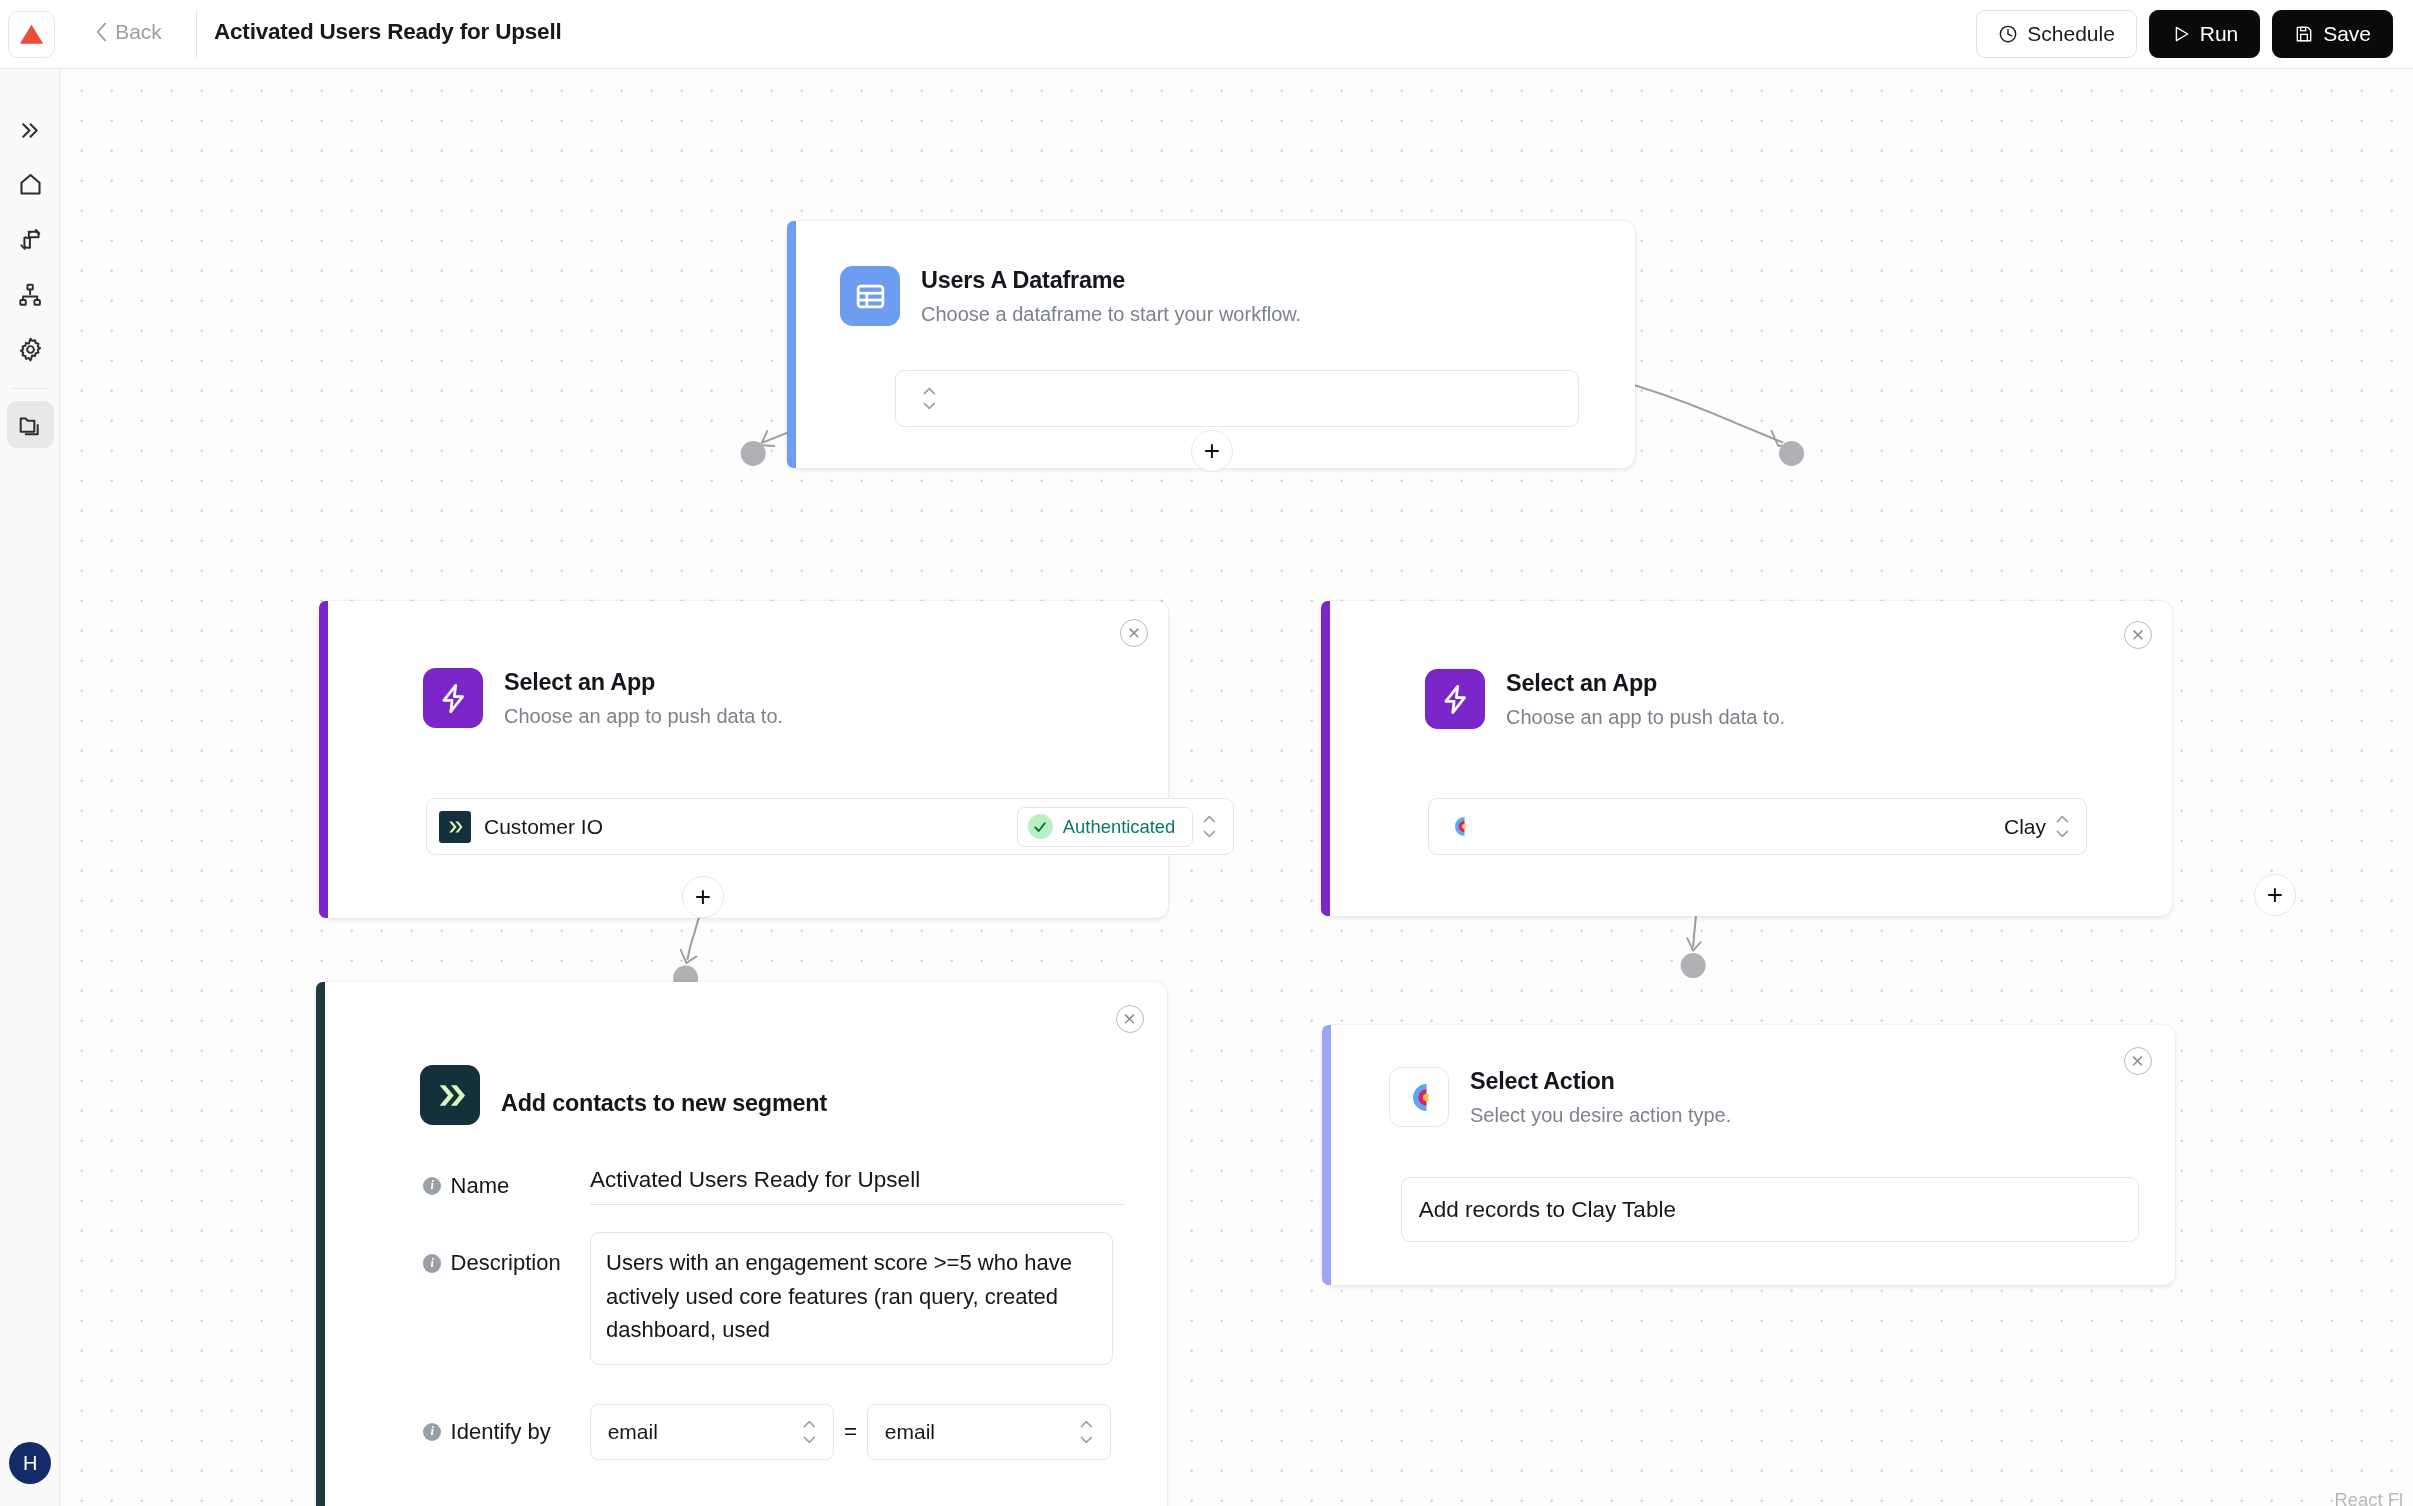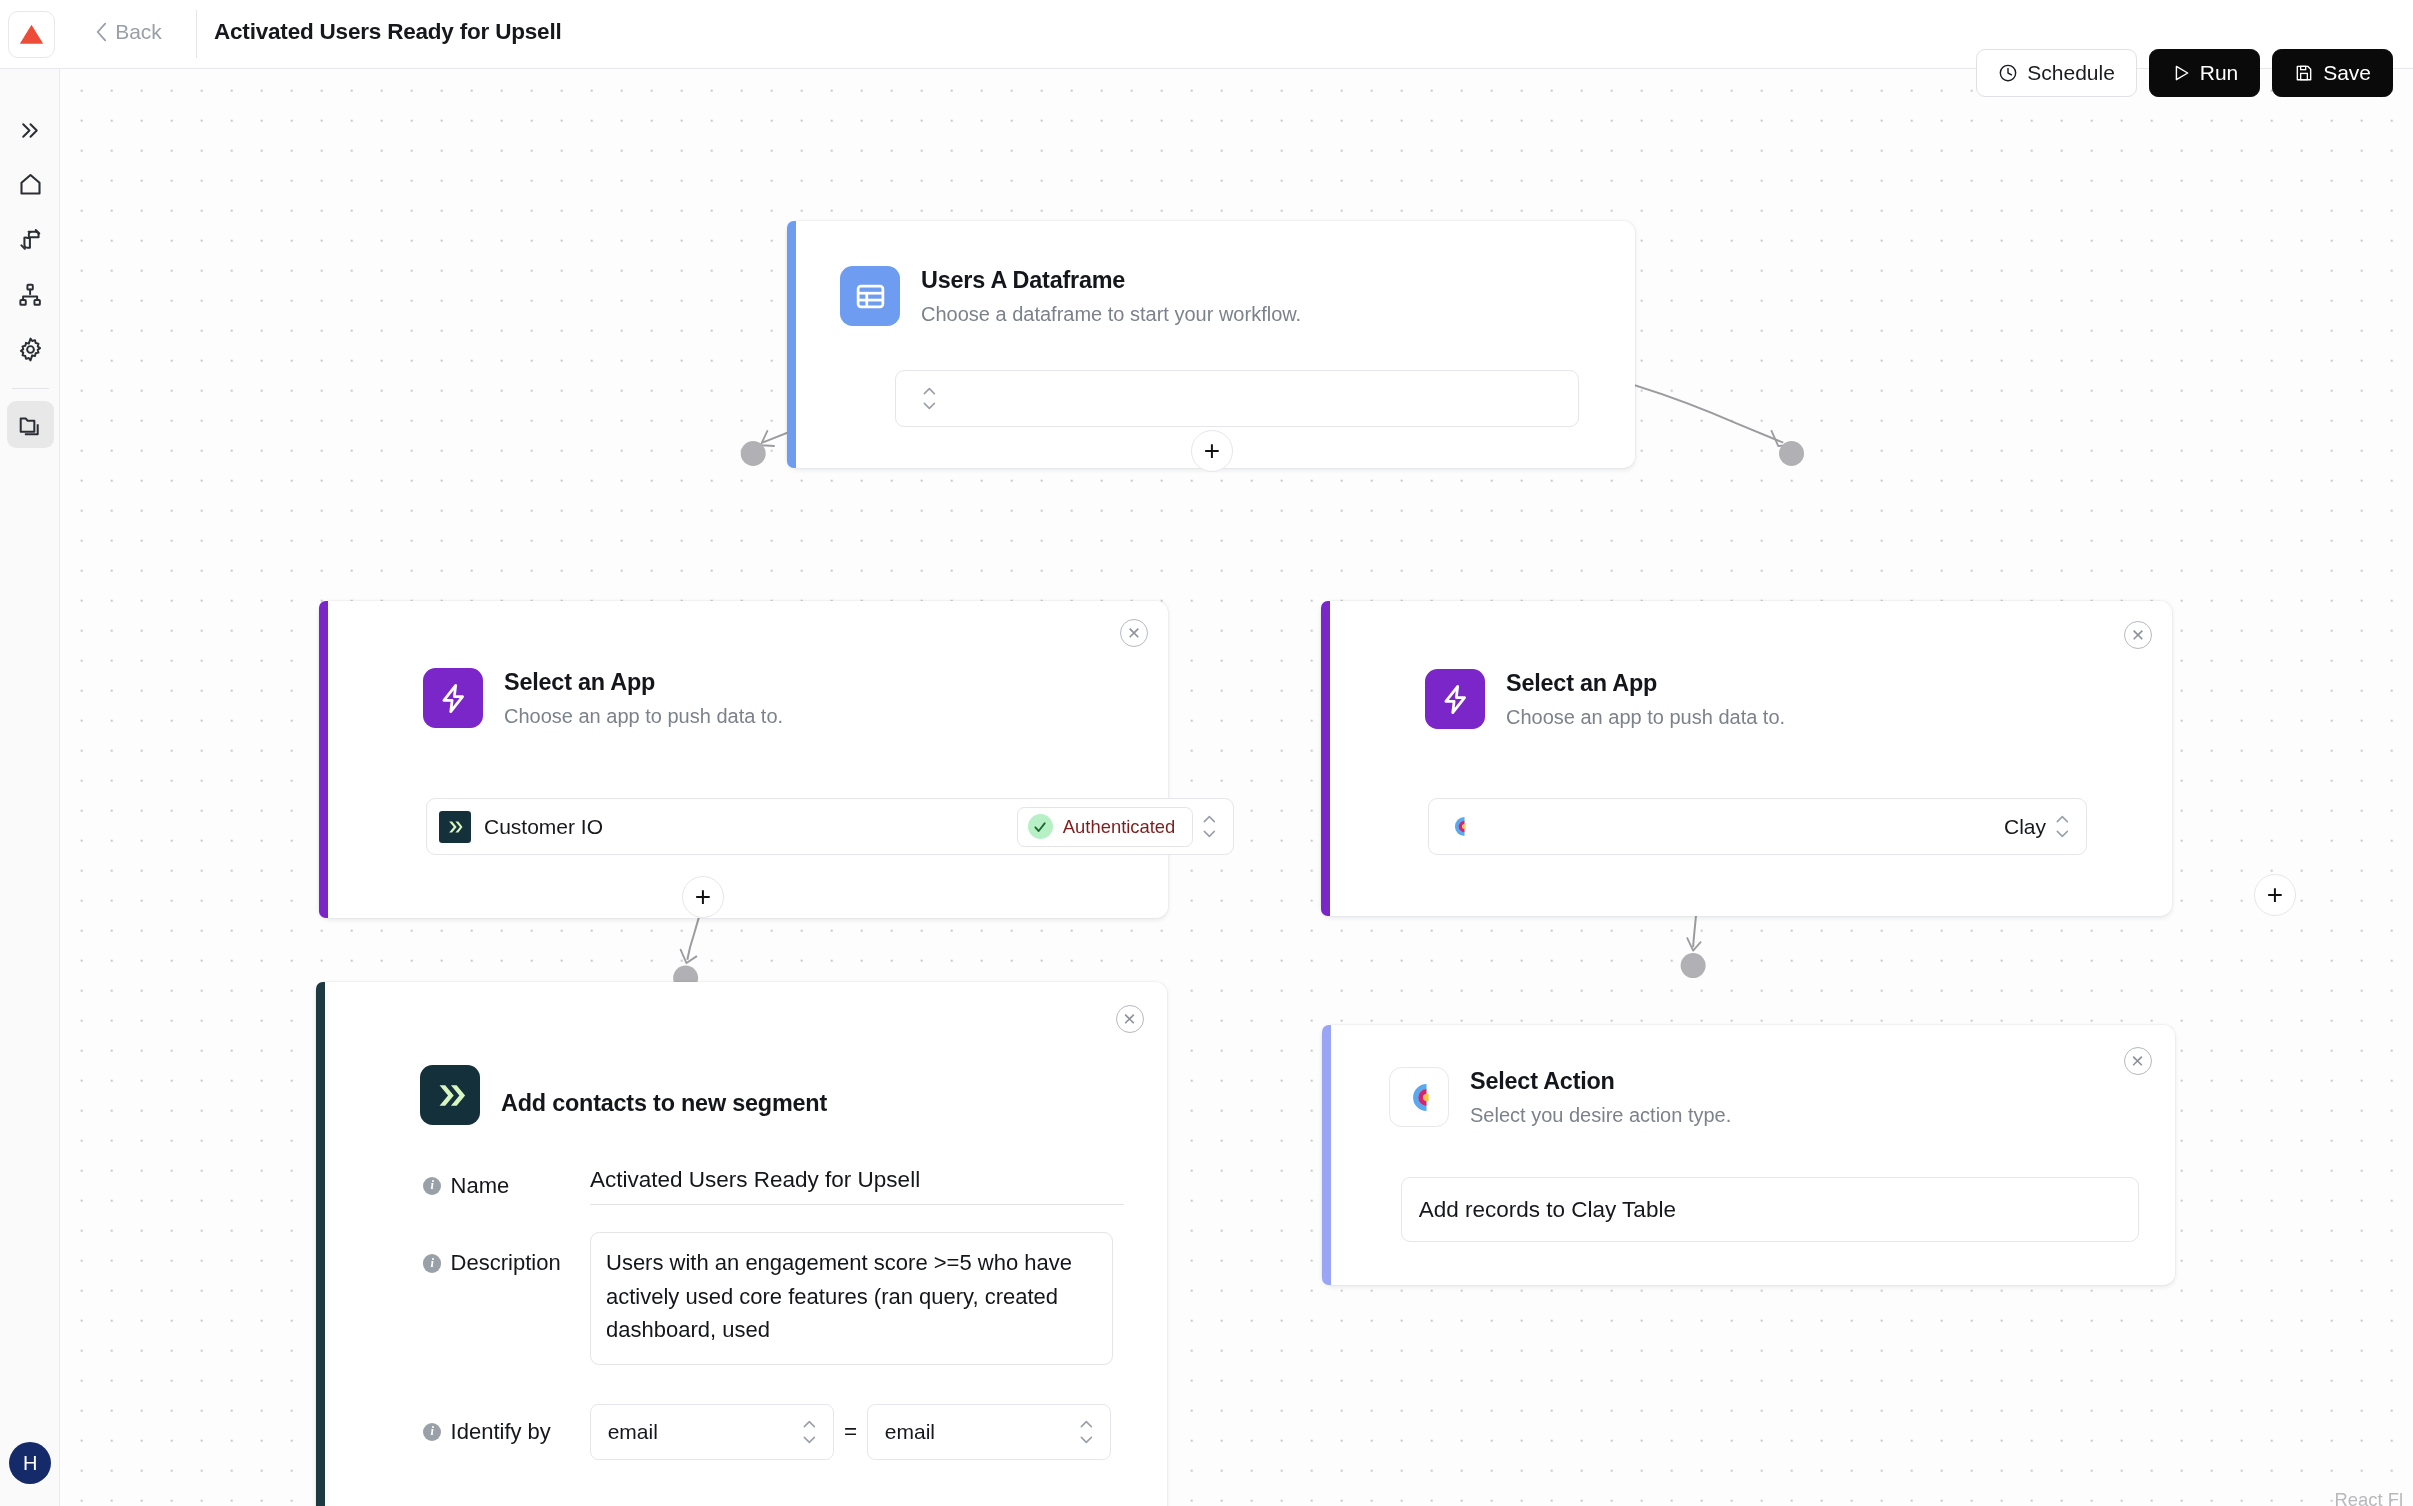--- a/index.html
+++ b/index.html
@@ -42,21 +42,20 @@
   }
   .top-actions {
     position: absolute; right: 20px; top: 10px;
     display: flex; align-items: center; gap: 11.7px;
   }
   .btn {
     display: inline-flex; align-items: center; gap: 9.2px;
     height: 48px; padding: 0 21px;
     border-radius: 9.2px; font-size: 21px; cursor: pointer;
     white-space: nowrap;
-    margin-top: 39px;
   }
   .btn-light {
     background: #ffffff; color: #1a1c20;
     border: 0.8px solid #e1e1e5;
   }
   .btn-dark {
     background: #0a0a0a; color: #ffffff; border: 0.8px solid #0a0a0a;
   }
 
   
@@ -146,21 +145,21 @@
   .stepper {
     display: flex; flex-direction: column; align-items: center;
     justify-content: center; gap: 3.3px; color: #9aa0aa; flex: 0 0 auto;
     margin-left: 8.3px;
   }
 
   .auth-badge {
     display: inline-flex; align-items: center; gap: 10px;
     height: 40px; padding: 0 16.7px 0 10px;
     border: 0.8px solid #e4e4e8; border-radius: 7.5px;
-    font-size: 18.4px; color: #7f1d1d; background: #fff;
+    font-size: 18.4px; color: #0f766e; background: #fff;
   }
   .auth-dot {
     width: 25px; height: 25px; border-radius: 50%;
     background: #b6f0c4;
     display: flex; align-items: center; justify-content: center;
   }
 
   .close-btn {
     position: absolute; width: 28px; height: 28px;
     border-radius: 50%; border: 1.3px solid #b5b9c0;

